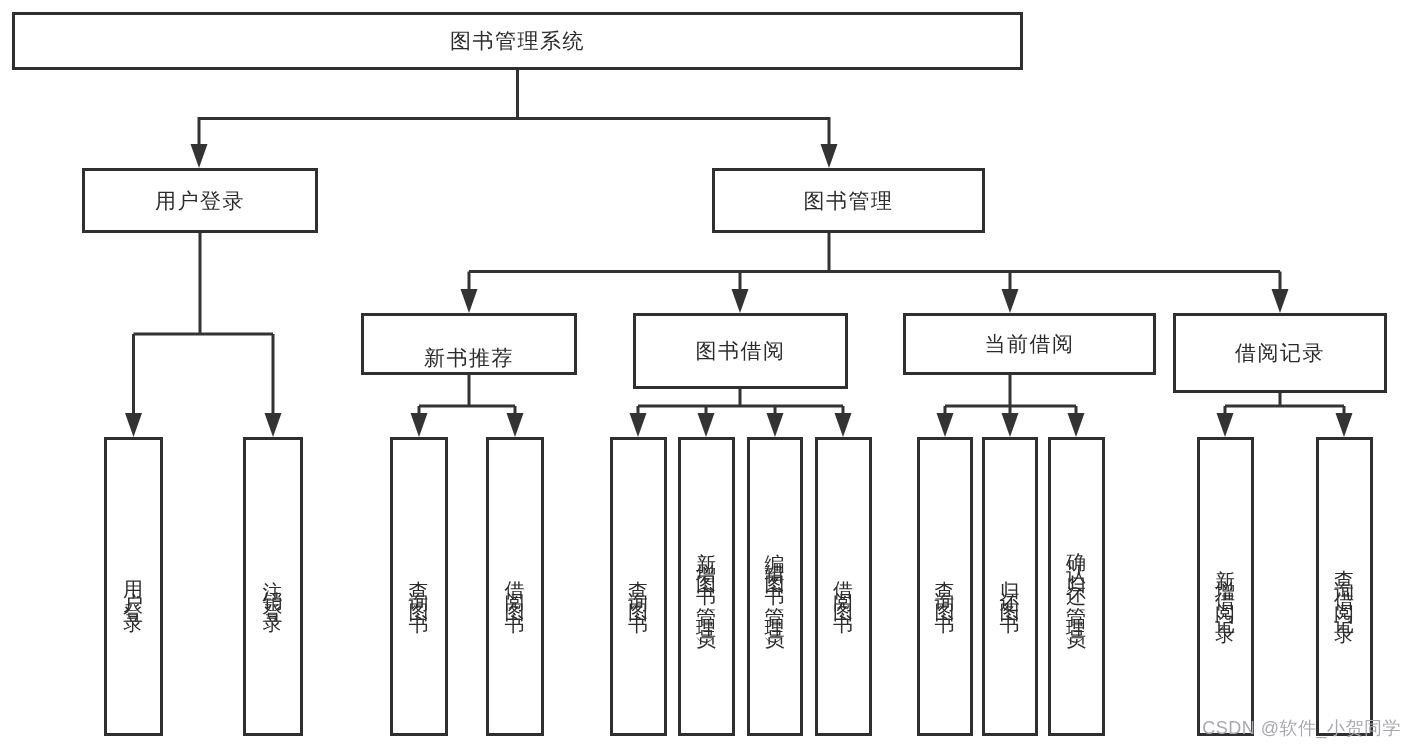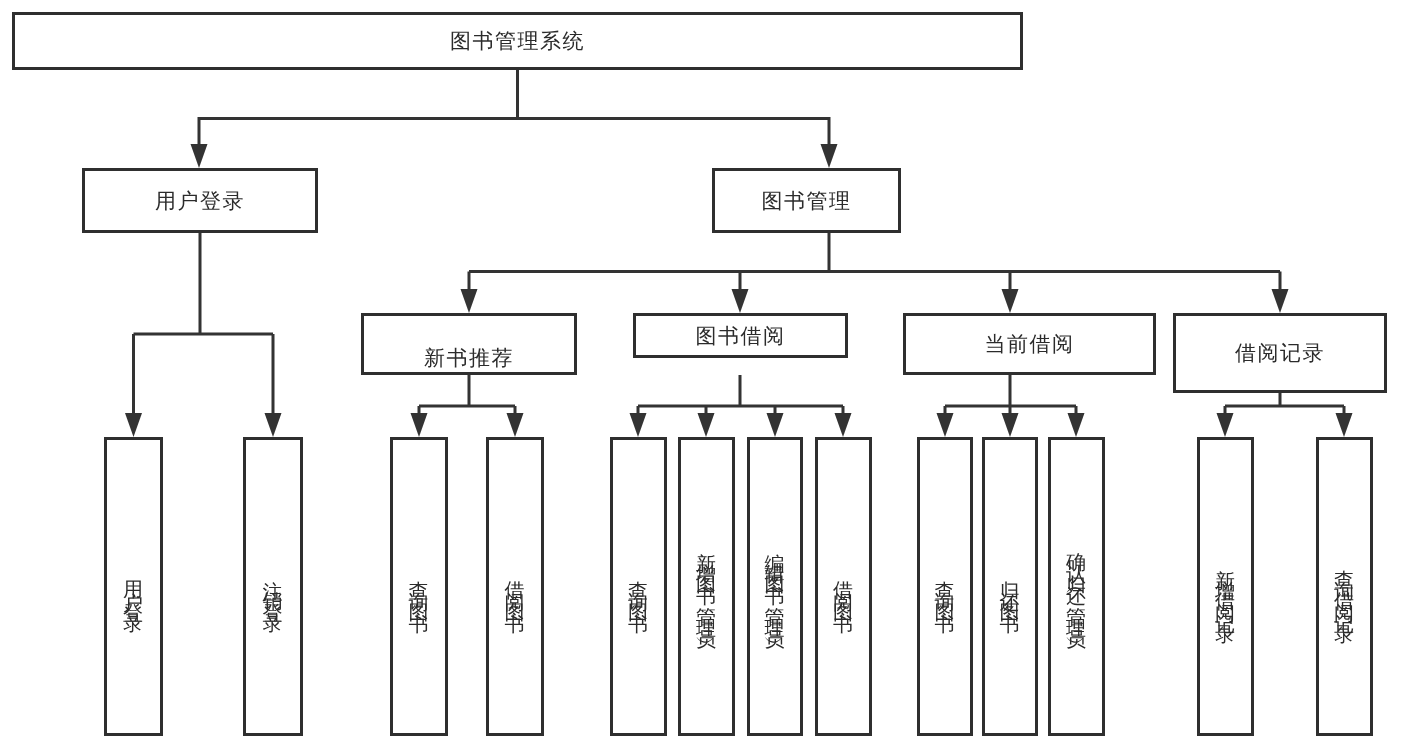--- a/index.html
+++ b/index.html
@@ -102,28 +102,28 @@
     </g>
   </svg>
 
   <div class="node h" style="left:12px; top:12px; width:1011px; height:58px;">
     <span>图书管理系统</span>
   </div>
 
   <div class="node h" style="left:82px; top:168px; width:236px; height:65px;">
     <span>用户登录</span>
   </div>
-  <div class="node h" style="left:712px; top:168px; width:189px; height:65px;align-items:center;">
+  <div class="node h" style="left:712px; top:168px; width:273px; height:65px;align-items:center;">
     <span>图书管理</span>
   </div>
 
   <div class="node h" style="left:361px; top:313px; width:216px; height:62px;align-items:flex-end;">
     <span>新书推荐</span>
   </div>
-  <div class="node h" style="left:633px; top:313px; width:215px; height:45px;">
+  <div class="node h" style="left:633px; top:313px; width:215px; height:76px;">
     <span>图书借阅</span>
   </div>
   <div class="node h" style="left:903px; top:313px; width:253px; height:62px;">
     <span>当前借阅</span>
   </div>
   <div class="node h" style="left:1173px; top:313px; width:214px; height:80px;">
     <span>借阅记录</span>
   </div>
 
   <div class="node v" style="left:104px; top:437px; width:59px; height:299px;">
@@ -163,14 +163,15 @@
     <span>确认归还（管理员）</span>
   </div>
 
   <div class="node v" style="left:1197px; top:437px; width:57px; height:299px;">
     <span>新增借阅记录</span>
   </div>
   <div class="node v" style="left:1316px; top:437px; width:57px; height:299px;">
     <span>查询借阅记录</span>
   </div>
 
+  <div class="watermark">CSDN @软件_小贺同学</div>
 
 </div>
 
 </body></html>

